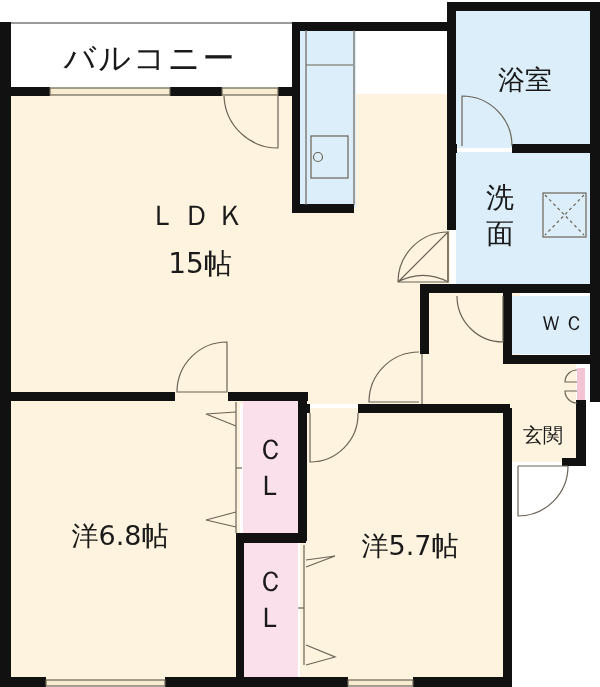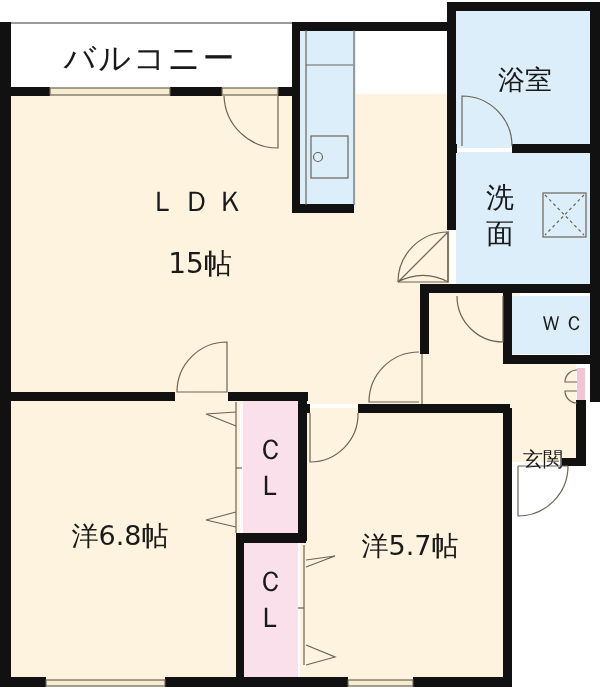--- a/index.html
+++ b/index.html
@@ -108,25 +108,25 @@
     <path d="M236 412 L206 414 L236 426"></path>
     <path d="M236 512 L206 520 L236 527"></path>
 
     <line x1="304" y1="545" x2="304" y2="665"></line>
     <line x1="298" y1="608" x2="304" y2="608"></line>
     <path d="M306 560 L335 556 L306 567"></path>
     <path d="M306 645 L335 657 L306 665"></path>
   </g>
 </svg>
 
-<div class="label" style="left:130px;top:186px;width:140px;font-size:28px;letter-spacing:6px;">ＬＤＫ</div>
+<div class="label" style="left:130px;top:200px;width:140px;font-size:28px;letter-spacing:6px;">ＬＤＫ</div>
 <div class="label" style="left:140px;top:248px;width:120px;font-size:28px;">15帖</div>
 <div class="label" style="left:470px;top:64px;width:110px;font-size:27px;">浴室</div>
 <div class="label" style="left:470px;top:182px;width:60px;font-size:28px;">洗</div>
 <div class="label" style="left:470px;top:218px;width:60px;font-size:28px;">面</div>
 <div class="label" style="left:524px;top:312px;width:80px;font-size:20px;letter-spacing:3px;">ＷＣ</div>
-<div class="label" style="left:510px;top:448px;width:66px;font-size:20px;">玄関</div>
+<div class="label" style="left:510px;top:424px;width:66px;font-size:20px;">玄関</div>
 <div class="label" style="left:40px;top:520px;width:160px;font-size:27px;">洋6.8帖</div>
 <div class="label" style="left:335px;top:530px;width:150px;font-size:27px;">洋5.7帖</div>
 <div class="label" style="left:243px;top:434px;width:55px;font-size:28px;">Ｃ</div>
 <div class="label" style="left:243px;top:470px;width:55px;font-size:28px;">Ｌ</div>
 <div class="label" style="left:243px;top:566px;width:55px;font-size:28px;">Ｃ</div>
 <div class="label" style="left:243px;top:602px;width:55px;font-size:28px;">Ｌ</div>
 
 </body></html>

